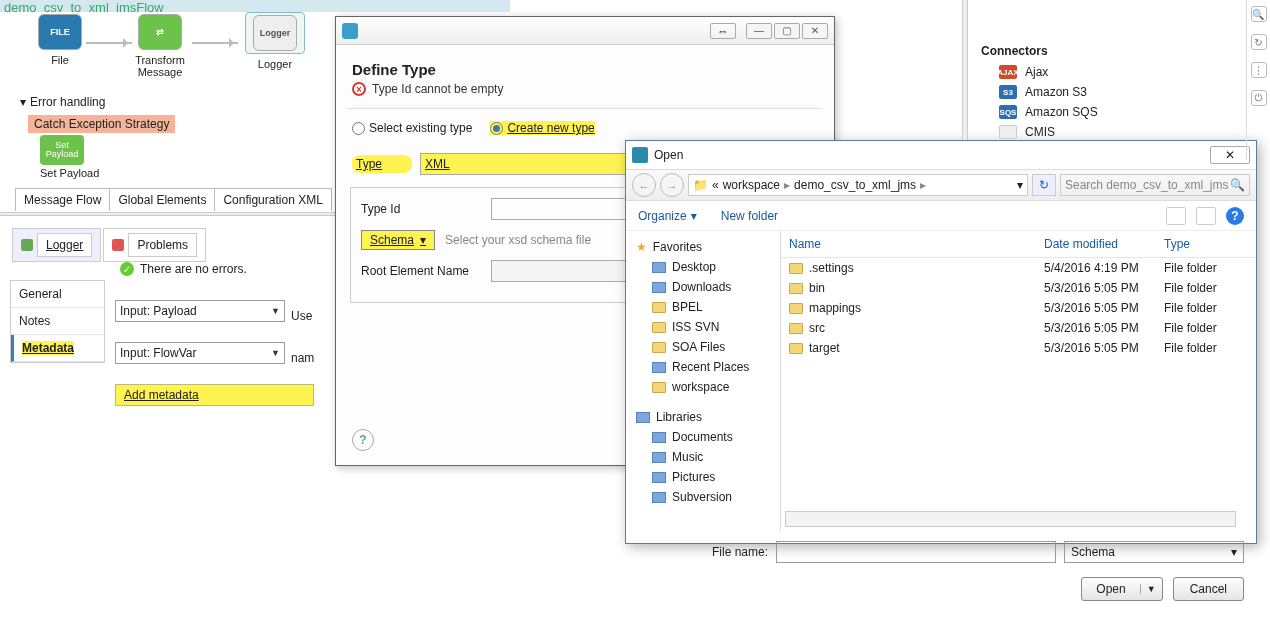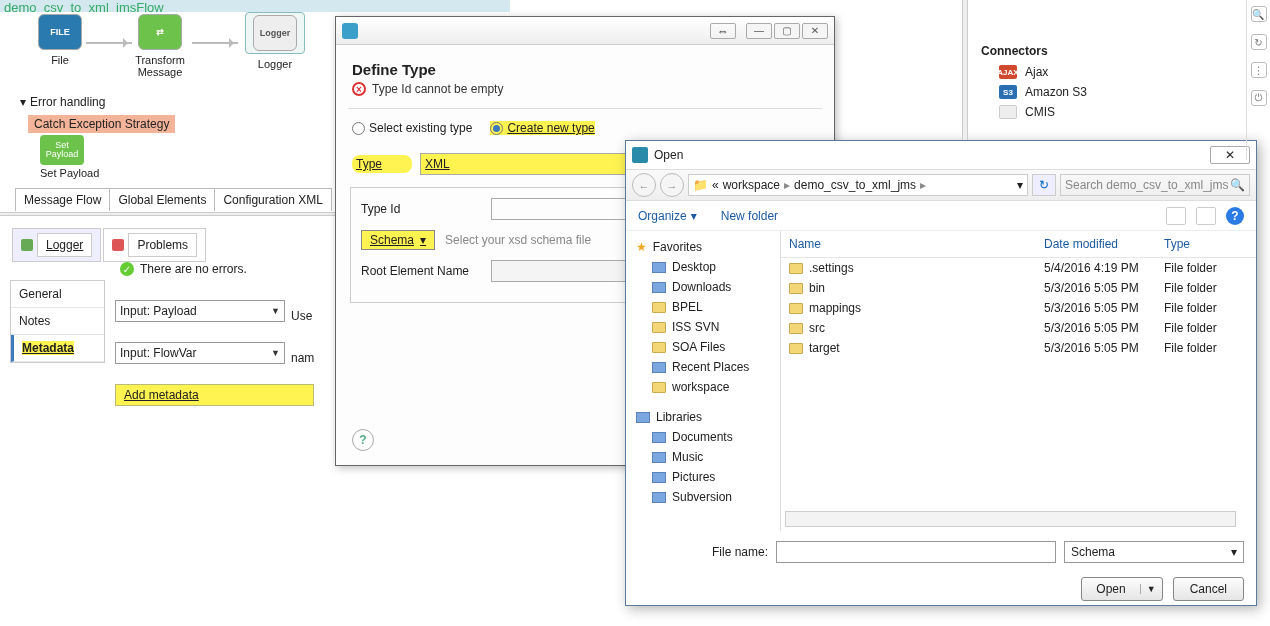--- a/index.html
+++ b/index.html
@@ -71,21 +71,21 @@
 .dlg1 .formrow label{width:60px;}
 .txtin{flex-grow:1;height:22px;border:1px solid #aaa;padding:0 4px;display:flex;align-items:center;}
 .frame{border:1px solid #ccc;margin:6px 14px;padding:10px;}
 .frame .row{display:flex;align-items:center;gap:10px;margin-bottom:10px;}
 .frame label{width:120px;}
 .schemadd{border:1px solid #888;padding:2px 8px;display:flex;align-items:center;gap:6px;}
 .placeholder{color:#888;}
 .help-ico{position:absolute;left:16px;bottom:14px;width:22px;height:22px;border:1px solid #aaa;border-radius:50%;display:flex;align-items:center;justify-content:center;color:#5a8;font-weight:bold;}
 
 
-.dlg2{position:absolute;left:625px;top:140px;width:632px;height:466px;border:1px solid #5a7aa0;background:#fff;box-shadow:3px 3px 12px rgba(0,0,0,.3);}
+.dlg2{position:absolute;left:625px;top:140px;width:632px;height:404px;border:1px solid #5a7aa0;background:#fff;box-shadow:3px 3px 12px rgba(0,0,0,.3);}
 .dlg2 .title{height:28px;display:flex;align-items:center;justify-content:space-between;padding:0 6px;}
 .dlg2 .title .l{display:flex;align-items:center;gap:6px;}
 .cube{width:16px;height:16px;background:#2a8aa9;border-radius:2px;}
 .xbtn{width:40px;height:18px;border:1px solid #aaa;border-radius:2px;display:flex;align-items:center;justify-content:center;}
 .navbar{height:32px;border-top:1px solid #ddd;border-bottom:1px solid #ddd;display:flex;align-items:center;padding:0 6px;gap:4px;background:linear-gradient(#fafafa,#eee);}
 .nbtn{width:24px;height:24px;border:1px solid #bbb;border-radius:50%;background:#f5f5f5;display:flex;align-items:center;justify-content:center;font-size:11px;color:#888;}
 .bc{flex-grow:1;height:22px;border:1px solid #ccc;display:flex;align-items:center;padding:0 4px;gap:4px;font-size:12px;background:#fff;}
 .bc .sep{color:#888;}
 .rfbtn{width:24px;height:22px;border:1px solid #ccc;background:#eef;display:flex;align-items:center;justify-content:center;color:#06c;}
 .search{width:190px;height:22px;border:1px solid #ccc;display:flex;align-items:center;padding:0 4px;color:#888;justify-content:space-between;}
@@ -429,20 +429,24 @@
   <h3>Connectors</h3>
   <div class="c">
       <span class="cico" style="background:#d04a2f">AJAX</span>
       <span>Ajax</span>
     </div>
   <div class="c">
       <span class="cico" style="background:#2a6fb0">S3</span>
       <span>Amazon S3</span>
     </div>
   <div class="c">
+      <span class="cico" style="background:#2a6fb0">SQS</span>
+      <span>Amazon SQS</span>
+    </div>
+  <div class="c">
       <span class="cico" style="background:#eee;border:1px solid #ccc"></span>
       <span>CMIS</span>
     </div>
 </div>
 <div class="right-strip">
   <div>🔍</div>
   <div>↻</div>
   <div>⋮</div>
   <div>⏻</div>
 </div>

